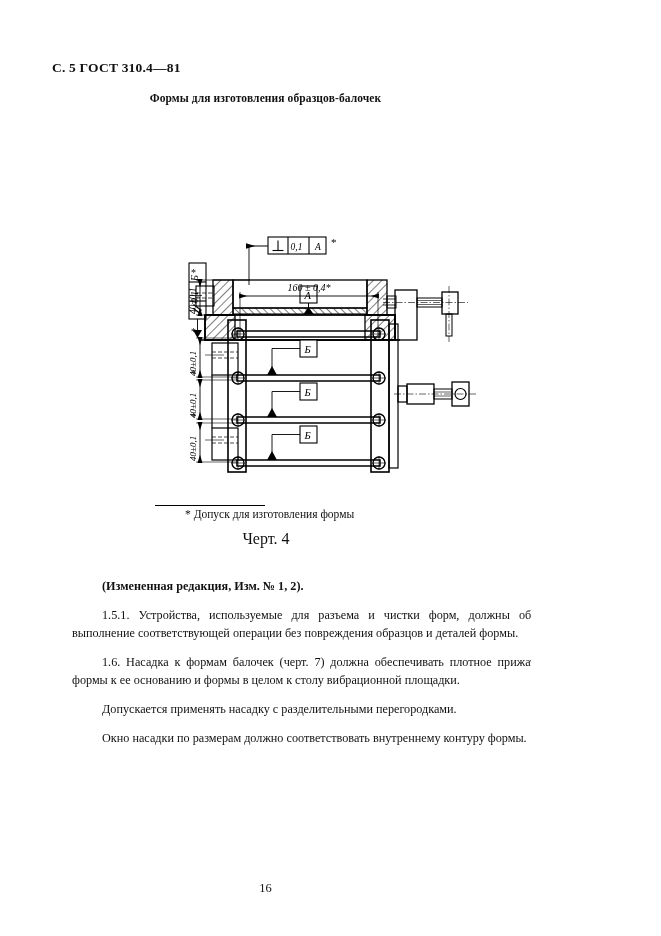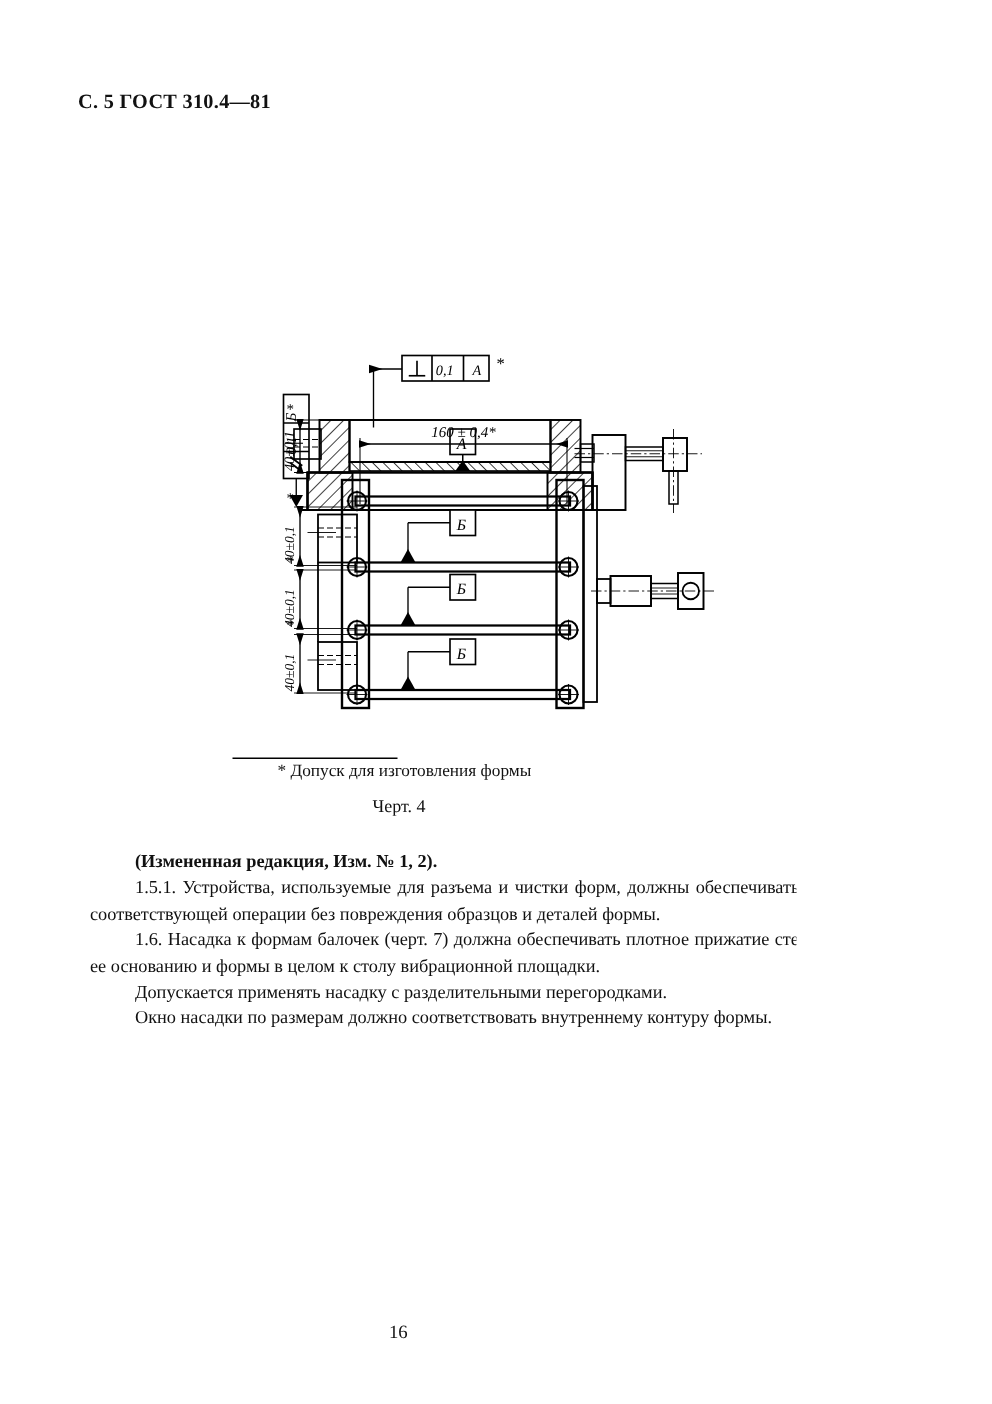--- a/index.html
+++ b/index.html
@@ -57,33 +57,33 @@
     top: 508px;
     font-size: 11.5px;
     white-space: nowrap;
   }
   .fig-caption {
     position: absolute;
     left: 1px;
     right: 0;
     top: 530px;
     text-align: center;
-    font-size: 12px;
+    font-size: 16px;
   }
   .body-text {
     position: absolute;
     left: 60px;
     top: 566px;
     width: 540px;
     font-size: 12.2px;
     line-height: 17.4px;
     text-align: justify;
   }
   .body-text p {
-    margin: 0;
+    margin: 12px;
   }
   .body-text p.indent {
     text-indent: 30px;
   }
   .body-text p.bold {
     font-weight: bold;
     text-indent: 30px;
   }
   .page-number {
     position: absolute;
@@ -99,20 +99,21 @@
     fill: #000;
   }
 </style>
 </head>
 <body>
 
 <div class="page">
 
   <div class="page-header">С. 5 ГОСТ 310.4—81</div>
 
+  <div class="fig-title">Формы для изготовления образцов-балочек</div>
 
   <svg class="drawing" width="661" height="260" style="top:110px;left:0;">
     <defs>
       <pattern id="hatch" width="6" height="6" patternUnits="userSpaceOnUse" patternTransform="rotate(45)">
         <line x1="0" y1="0" x2="0" y2="6" stroke="#000" stroke-width="1"></line>
       </pattern>
       <pattern id="hatch2" width="5" height="5" patternUnits="userSpaceOnUse" patternTransform="rotate(-45)">
         <line x1="0" y1="0" x2="0" y2="5" stroke="#000" stroke-width="1"></line>
       </pattern>
       <marker id="arr" markerWidth="9" markerHeight="8" refX="8" refY="4" orient="auto">

